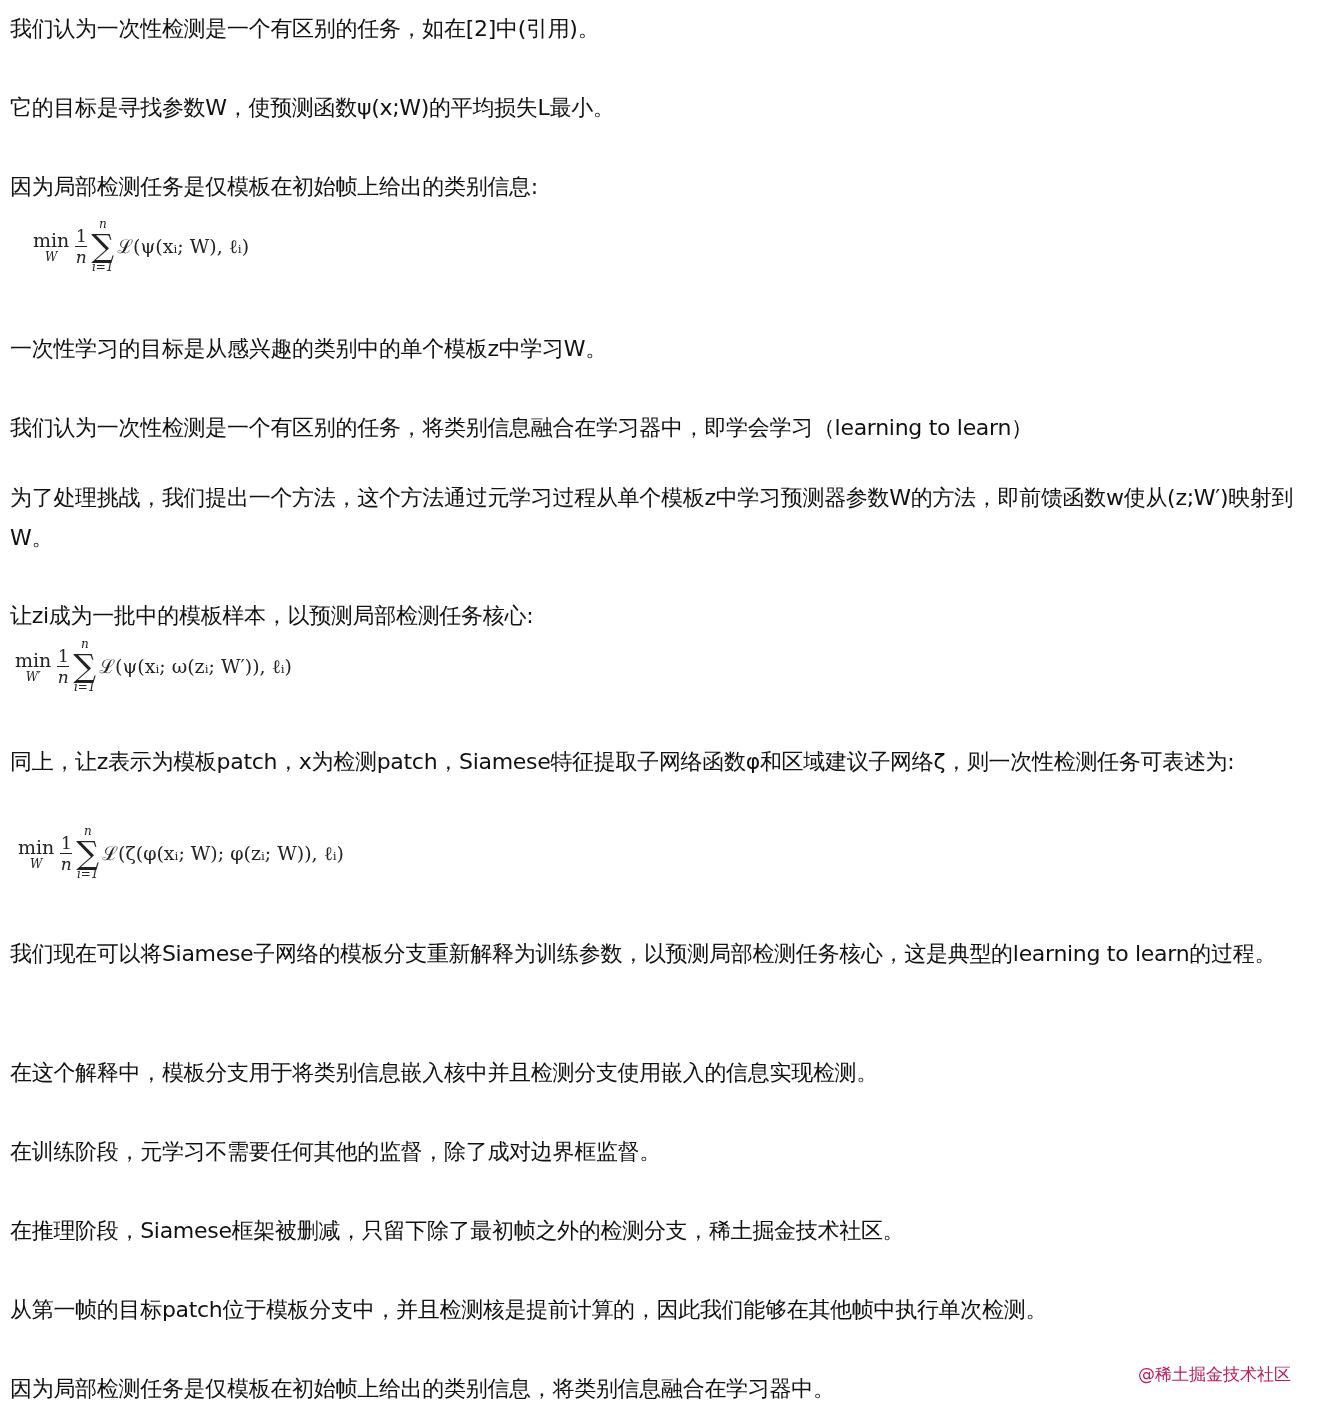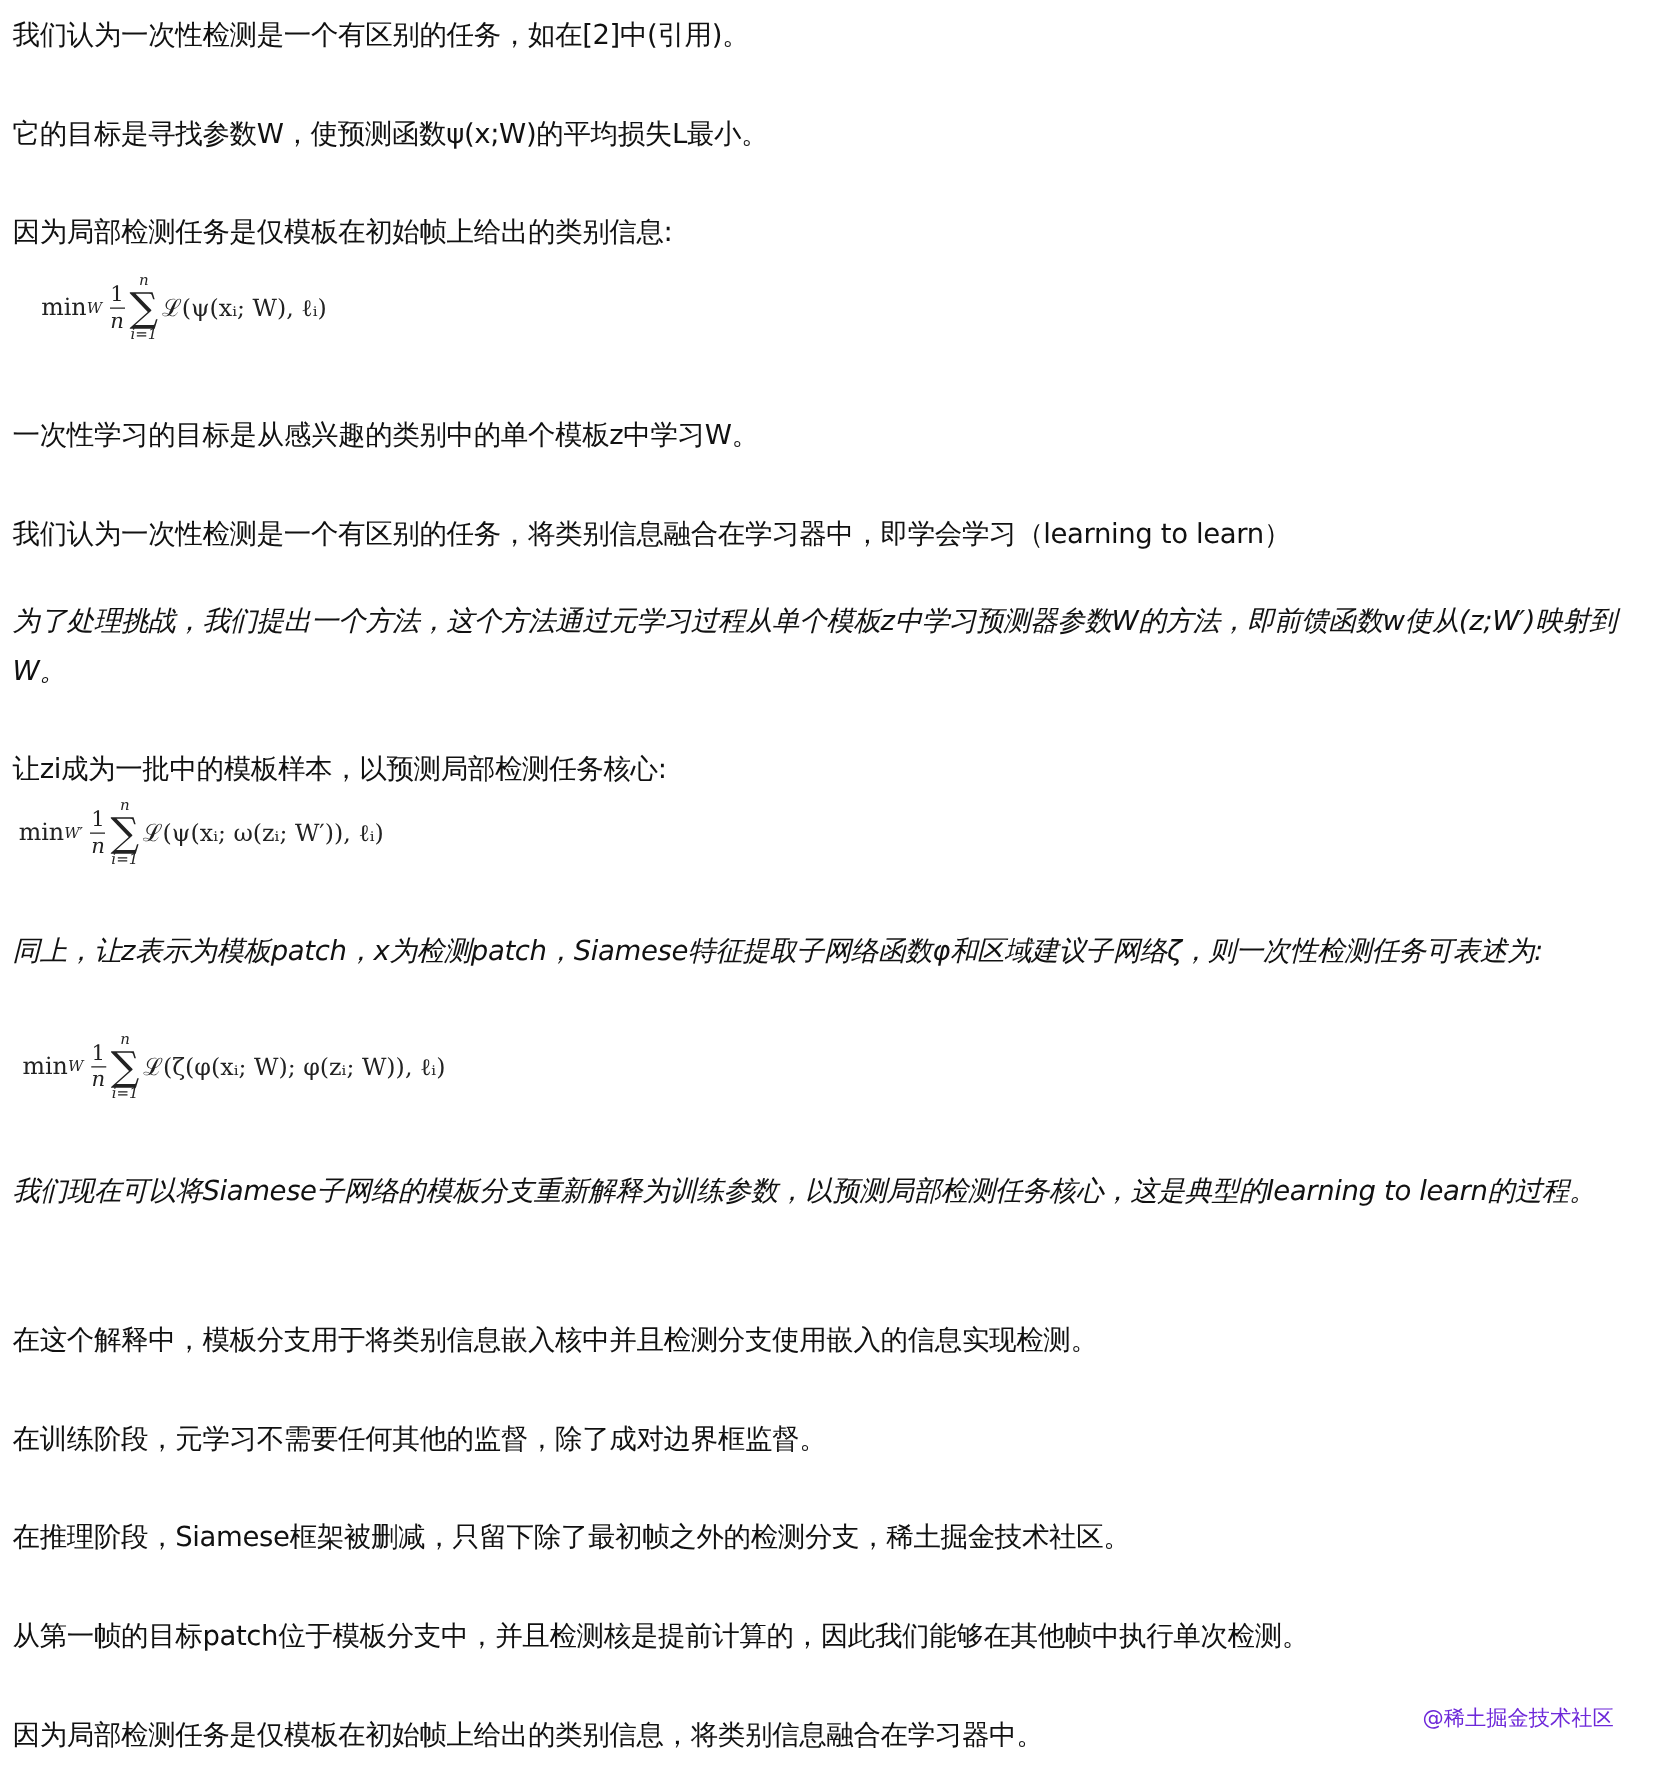--- a/index.html
+++ b/index.html
@@ -1,30 +1,30 @@
 <!DOCTYPE html>
 <html><head>
   <meta charset="utf-8">
   <style>
     html, body { margin:0; padding:0; background:#ffffff; }
     body { width:1325px; height:1419px; position:relative; overflow:hidden;
            font-family:"DejaVu Sans","Liberation Sans",sans-serif; color:#111; }
     .p { position:absolute; left:10px; font-size:22px; line-height:40px; white-space:nowrap; letter-spacing:-0.3px; }
-    .p.wrap { white-space:normal; width:1300px;font-style:italic; }
+    .p.wrap { white-space:normal; width:1300px; }
     .math { position:absolute; font-family:"DejaVu Serif","Liberation Serif",serif; font-size:19px; color:#222; display:flex; align-items:center; }
-    .op { display:inline-flex; flex-direction:row; align-items:center; margin-right:6px; }
+    .op { display:inline-flex; flex-direction:column; align-items:center; margin-right:6px; }
     .op .sub { font-size:12px; font-style:italic; line-height:12px; }
     .frac { display:inline-flex; flex-direction:column; align-items:center; margin-right:4px; }
     .frac .num { font-size:17px; line-height:20px; }
     .frac .den { font-size:17px; line-height:20px; font-style:italic; }
     .sum { display:inline-flex; flex-direction:column; align-items:center; margin-right:3px; }
     .sum .top, .sum .bot { font-size:12px; line-height:13px; font-style:italic; }
     .sum .sig { font-size:32px; line-height:30px; }
     .body-expr { white-space:nowrap; }
-    .wm { position:absolute; right:14px; font-size:17px; color:#6d28d9; font-family:"DejaVu Sans",sans-serif; }
+    .wm { position:absolute; right:14px; font-size:17px; color:#be185d; font-family:"DejaVu Sans",sans-serif; }
   </style>
 </head>
 <body>
 
 <div>
   <div class="p" style="top:9px">我们认为一次性检测是一个有区别的任务，如在[2]中(引用)。</div>
   <div class="p" style="top:88px">它的目标是寻找参数W，使预测函数ψ(x;W)的平均损失L最小。</div>
   <div class="p" style="top:167px">因为局部检测任务是仅模板在初始帧上给出的类别信息:</div>
 
   <div class="math" style="left:33px; top:218px;">

